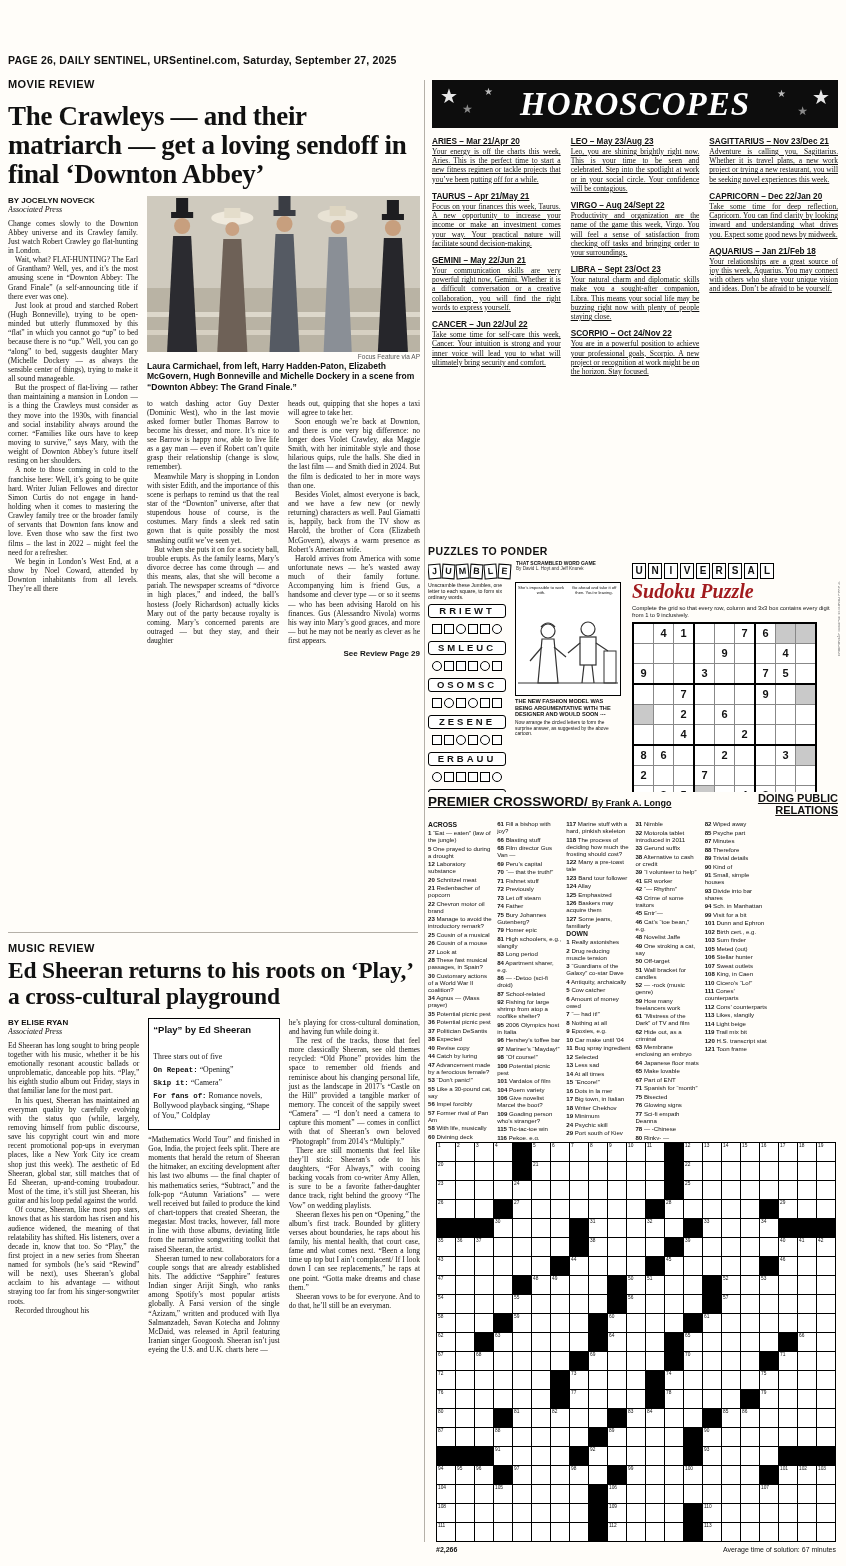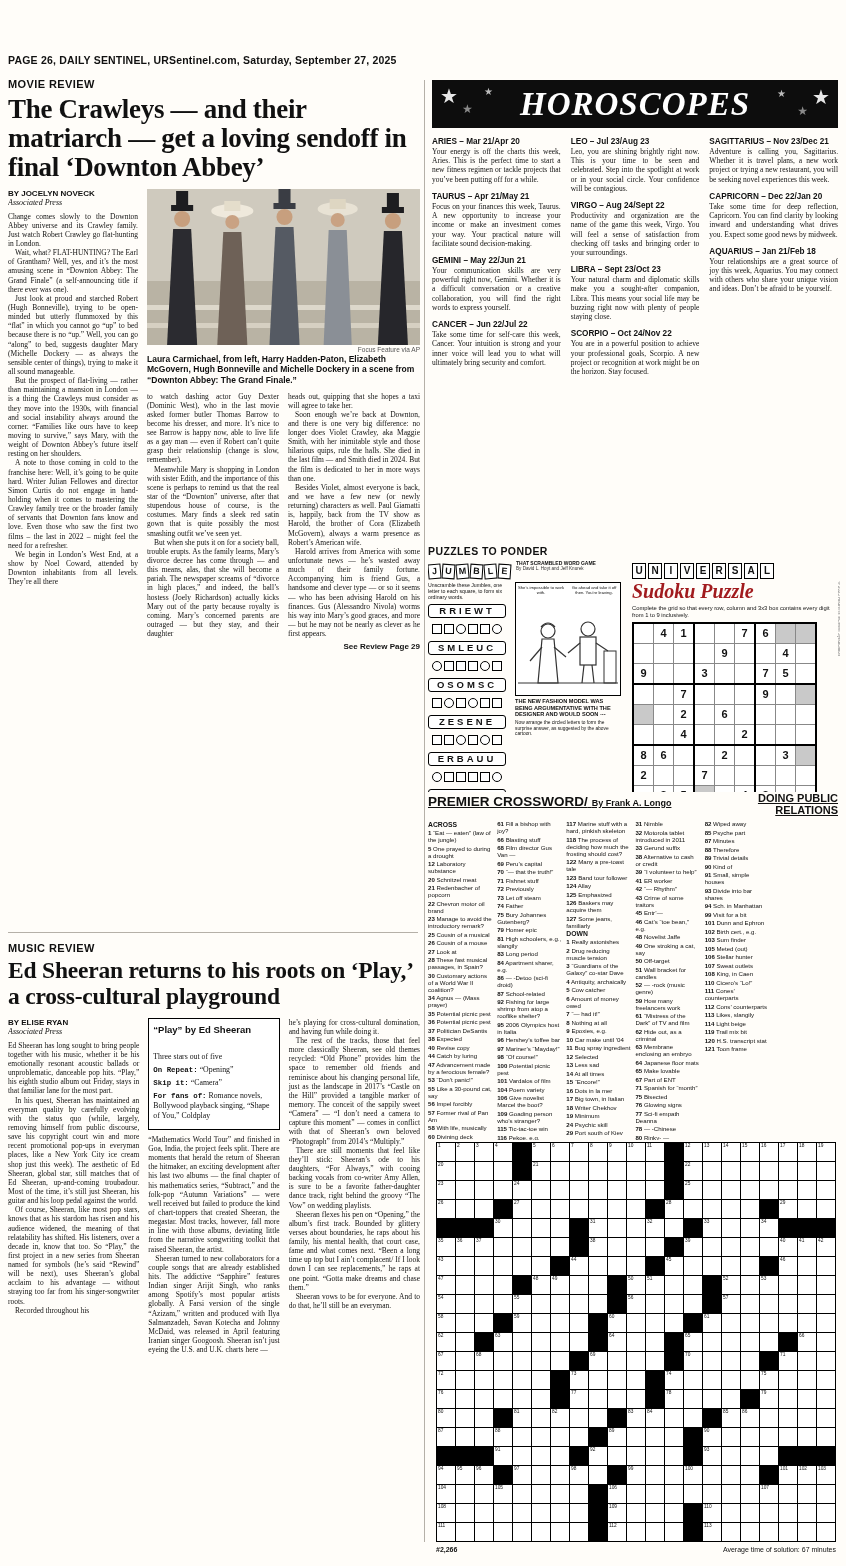--- a/index.html
+++ b/index.html
@@ -5,21 +5,21 @@
   html,body{margin:0;padding:0;background:#e9e9e9;}
   .page{position:relative;width:846px;height:1566px;background:#fffdf9;margin:0 auto;overflow:hidden;
         font-family:"Liberation Serif",serif;color:#111;}
   
   .masthead{position:absolute;left:8px;top:54px;width:830px;font:bold 10.5px "Liberation Sans",sans-serif;letter-spacing:.2px;}
   .vrule{position:absolute;left:424px;top:80px;width:1px;height:1462px;background:#b5b0a8;}
   .hrule-music{position:absolute;left:8px;top:932px;width:410px;height:1px;background:#b5b0a8;}
   .kicker{font:bold 11px "Liberation Sans",sans-serif;letter-spacing:.4px;}
   
   .movie{position:absolute;left:8px;top:78px;width:412px;height:852px;overflow:hidden;}
-  .m-head{margin:5px 0 7px 0;font:bold 27px/1.07 "Liberation Serif",serif;letter-spacing:-.3px;}
+  .m-head{margin:12px 0 7px 0;font:bold 27px/1.07 "Liberation Serif",serif;letter-spacing:-.3px;}
   .movie-flex{display:flex;gap:9px;}
   .mc1{width:130px;flex:none;}
   .mright{flex:1;min-width:0;}
   .byline{font:bold 8px "Liberation Sans",sans-serif;}
   .byorg{font:italic 8px "Liberation Serif",serif;margin-bottom:5px;}
   .btxt{font-size:7.5px;line-height:1.22;text-align:justify;}
   .btxt .para{margin:0;text-indent:7px;}
   .btxt .para:first-child{text-indent:0;}
   .photo{position:relative;height:156px;background:#cfcabe;overflow:hidden;}
   .photo svg{display:block;width:100%;height:100%;}
@@ -33,21 +33,21 @@
   .h-banner{position:relative;height:48px;background:#0d0d0d;display:flex;align-items:center;justify-content:center;}
   .h-title{font:bold italic 33px "Liberation Serif",serif;color:#fff;letter-spacing:1px;}
   .h-star{position:absolute;color:#fff;}
   .hs1{left:8px;top:4px;font-size:20px;color:#e8e8e8;}
   .hs2{left:30px;top:22px;font-size:12px;color:#8a8a8a;}
   .hs3{left:52px;top:6px;font-size:10px;color:#bbb;}
   .hs4{right:8px;top:5px;font-size:20px;color:#e8e8e8;}
   .hs5{right:30px;top:24px;font-size:12px;color:#8a8a8a;}
   .hs6{right:52px;top:8px;font-size:10px;color:#bbb;}
   .h-cols{display:flex;gap:10px;margin-top:9px;}
-  .h-col{flex:1;min-width:0;}
+  .h-col{flex:1;min-width:0;text-decoration:underline;}
   .h-entry{margin-bottom:8px;}
   .h-sign{font:bold 8.2px "Liberation Sans",sans-serif;margin-bottom:1px;}
   .h-text{font-size:7.5px;line-height:1.23;text-align:justify;}
   
   .pz-kicker{position:absolute;left:428px;top:545px;font:bold 10.5px "Liberation Sans",sans-serif;letter-spacing:.4px;}
   .jumble{position:absolute;left:428px;top:560px;width:198px;height:232px;overflow:hidden;}
   .j-header{display:flex;align-items:flex-start;gap:4px;}
   .jl-tile{display:inline-block;width:11px;height:13px;border:1px solid #000;font:bold 9px/13px "Liberation Sans",sans-serif;
            text-align:center;margin-right:1px;background:#fff;}
   .rot1{transform:rotate(-5deg);} .rot2{transform:rotate(4deg);}
@@ -218,21 +218,21 @@
             <div class="h-sign">GEMINI – May 22/Jun 21</div>
             <div class="h-text">Your communication skills are very powerful right now, Gemini. Whether it is a difficult conversation or a creative collaboration, you will find the right words to express yourself.</div>
           </div>
           <div class="h-entry">
             <div class="h-sign">CANCER – Jun 22/Jul 22</div>
             <div class="h-text">Take some time for self-care this week, Cancer. Your intuition is strong and your inner voice will lead you to what will ultimately bring security and comfort.</div>
           </div>
         </div>
         <div class="h-col">
           <div class="h-entry">
-            <div class="h-sign">LEO – Jul 23/Aug 23</div>
+            <div class="h-sign">LEO – May 23/Aug 23</div>
             <div class="h-text">Leo, you are shining brightly right now. This is your time to be seen and celebrated. Step into the spotlight at work or in your social circle. Your confidence will be contagious.</div>
           </div>
           <div class="h-entry">
             <div class="h-sign">VIRGO – Aug 24/Sept 22</div>
             <div class="h-text">Productivity and organization are the name of the game this week, Virgo. You will feel a sense of satisfaction from checking off tasks and bringing order to your surroundings.</div>
           </div>
           <div class="h-entry">
             <div class="h-sign">LIBRA – Sept 23/Oct 23</div>
             <div class="h-text">Your natural charm and diplomatic skills make you a sought-after companion, Libra. This means your social life may be buzzing right now with plenty of people staying close.</div>
           </div>

